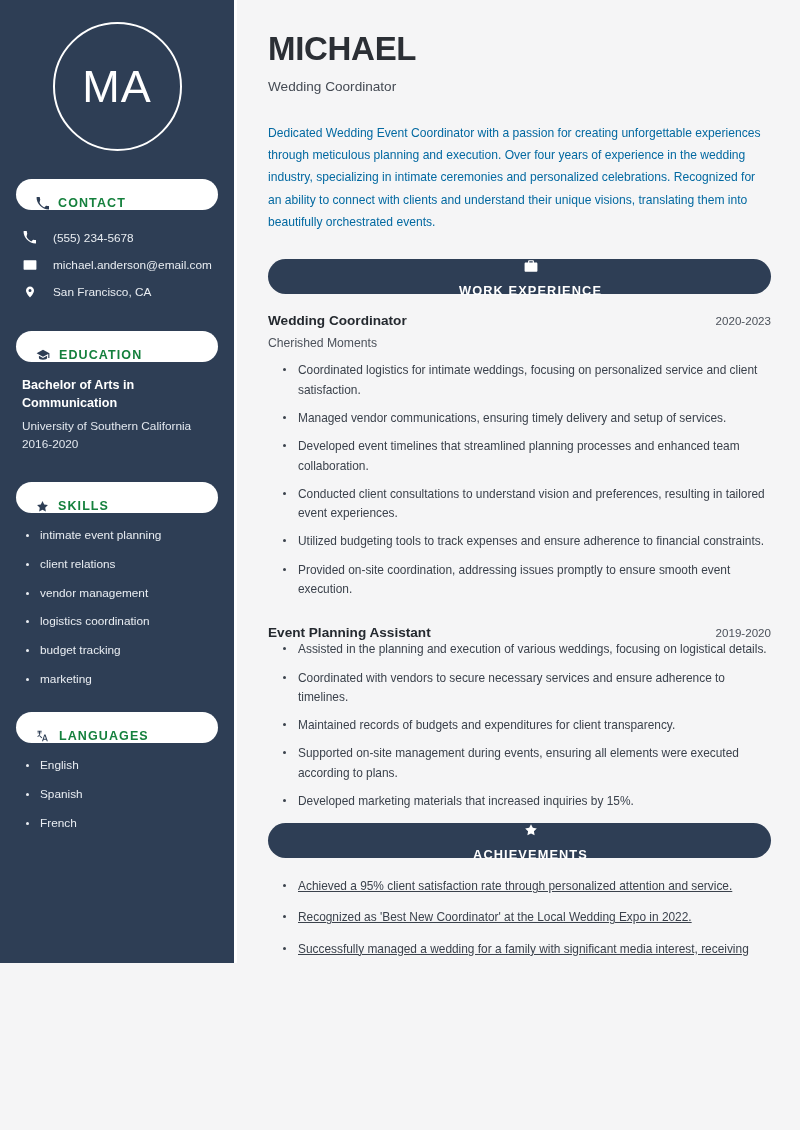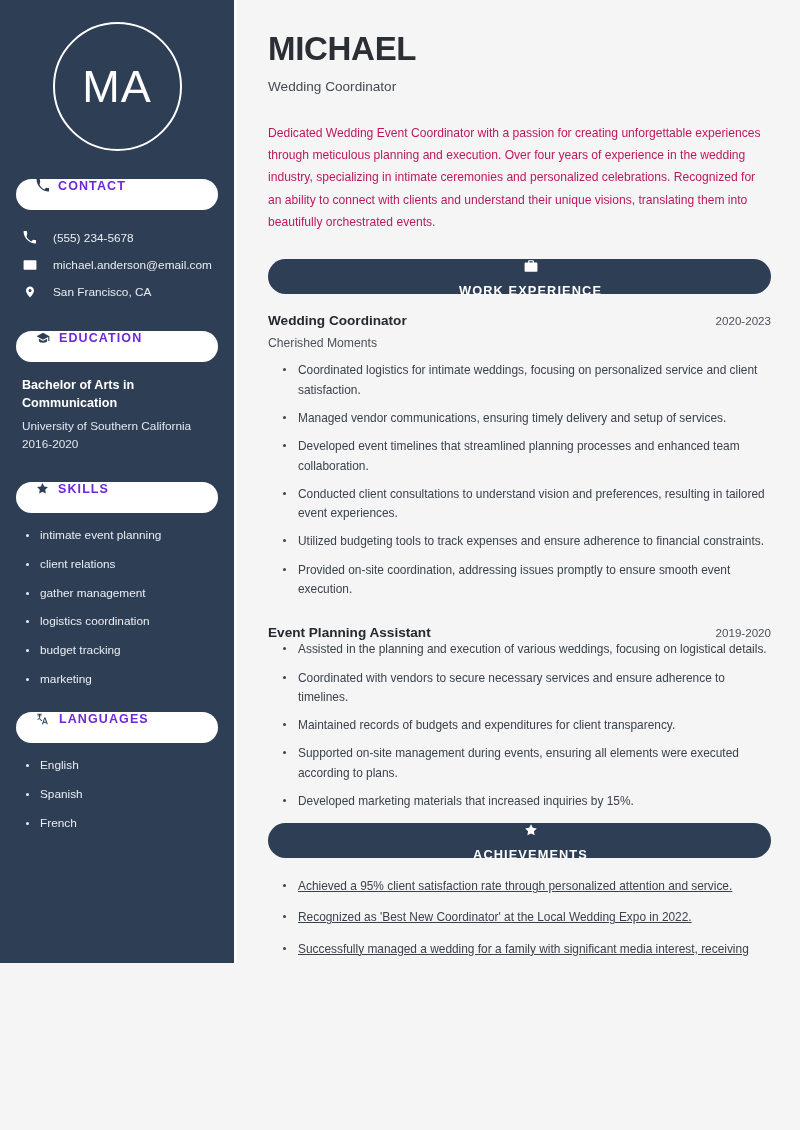--- a/index.html
+++ b/index.html
@@ -54,25 +54,25 @@
     font-size: 45px;
     font-weight: 400;
     letter-spacing: 1px;
     color: #ffffff;
     line-height: 1;
   }
 
   
   .pill {
     background: #ffffff;
-    color: #6d28d9;
+    color: #15803d;
     border-radius: 999px;
     height: 31px;
     display: flex;
-    align-items: flex-start;
+    align-items: flex-end;
     gap: 9px;
     padding: 0 0 0 20px;
     margin-bottom: 14px;
   }
 
   .pill-label {
     font-size: 12.5px;
     font-weight: 700;
     letter-spacing: 1.1px;
     text-transform: uppercase;
@@ -168,21 +168,21 @@
   .job-title {
     font-size: 13.6px;
     color: #444a53;
     margin-top: 10px;
   }
 
   .summary {
     margin-top: 28px;
     font-size: 12.1px;
     line-height: 1.85;
-    color: #be185d;
+    color: #0369a1;
     max-width: 498px;
   }
 
   
   .bar {
     background: #2e3e55;
     color: #ffffff;
     border-radius: 999px;
     height: 35px;
     display: flex;
@@ -321,21 +321,21 @@
         <svg width="13" height="13" viewBox="0 0 24 24" fill="#2e3e55">
             <path d="M12 2l3.1 6.3 6.9 1-5 4.9 1.2 6.9L12 17.8 5.8 21.1 7 14.2 2 9.3l6.9-1L12 2z"></path>
           </svg>
       </span>
       <span class="pill-label">SKILLS</span>
     </div>
 
     <ul class="side-list">
       <li>intimate event planning</li>
       <li>client relations</li>
-      <li>gather management</li>
+      <li>vendor management</li>
       <li>logistics coordination</li>
       <li>budget tracking</li>
       <li>marketing</li>
     </ul>
 
     <div class="pill">
       <span class="ico">
         <svg width="14" height="14" viewBox="0 0 24 24" fill="#2e3e55">
           <path d="M2.5 3h7.2v1.6H6.9v1.3h2.6v1.5H6.9v2.2H5.2V7.4H2.6V5.9h2.6V4.6H2.5V3z"></path>
           <path d="M1.6 11.4l1.2.9c1.3-1 2.3-2.2 3-3.5h1.7c-.9 2-2.3 3.7-4.1 5l-.9-1 -.9-1.4z"></path>

